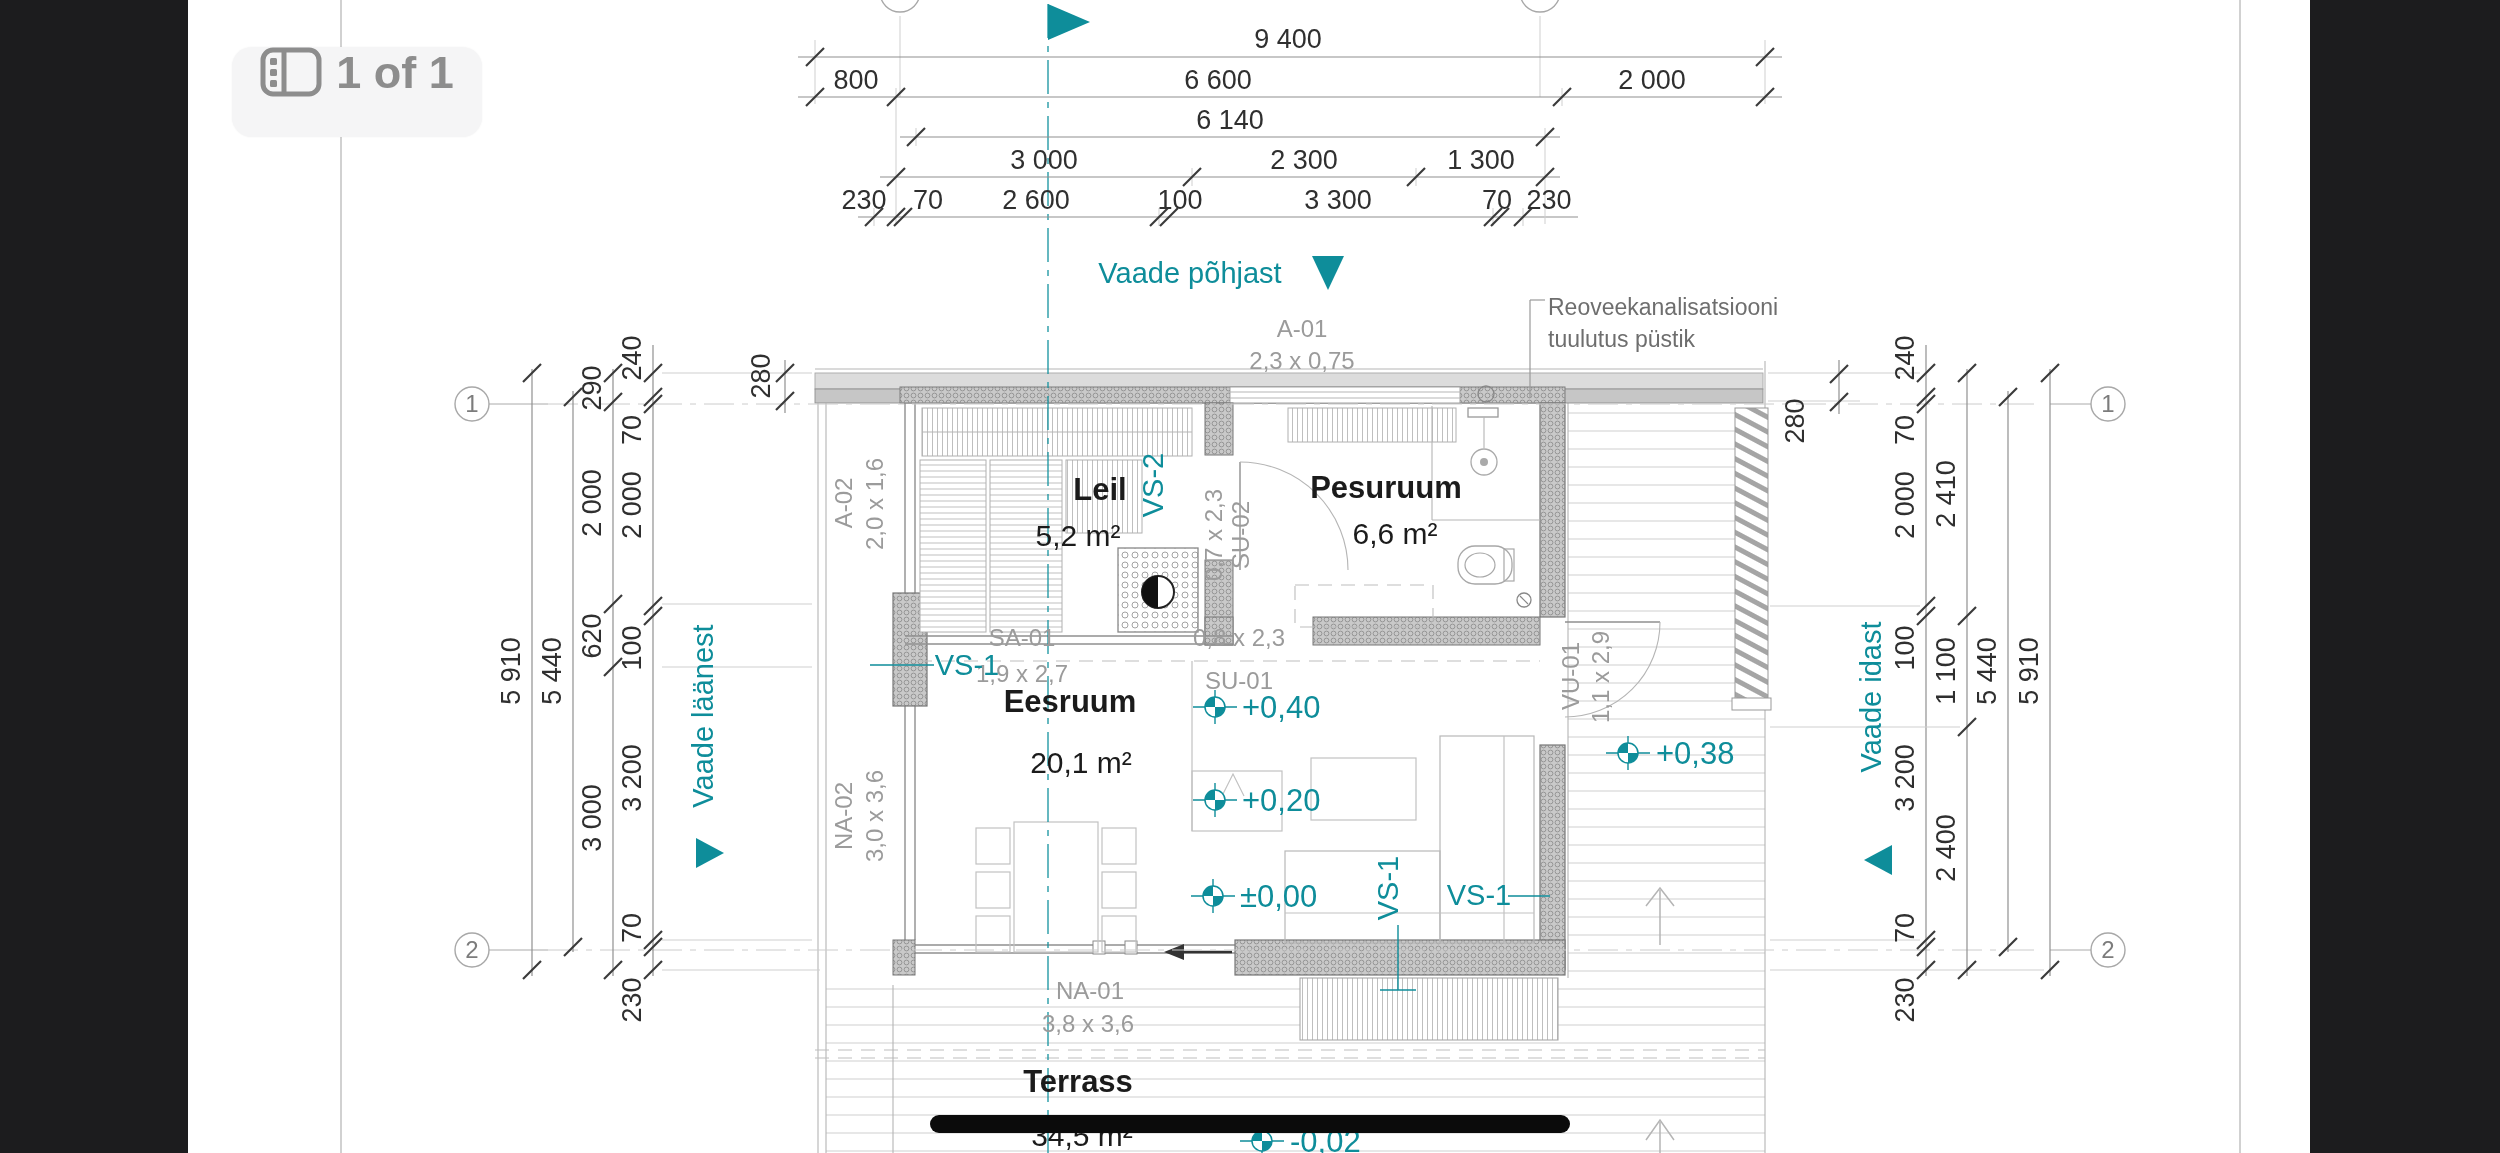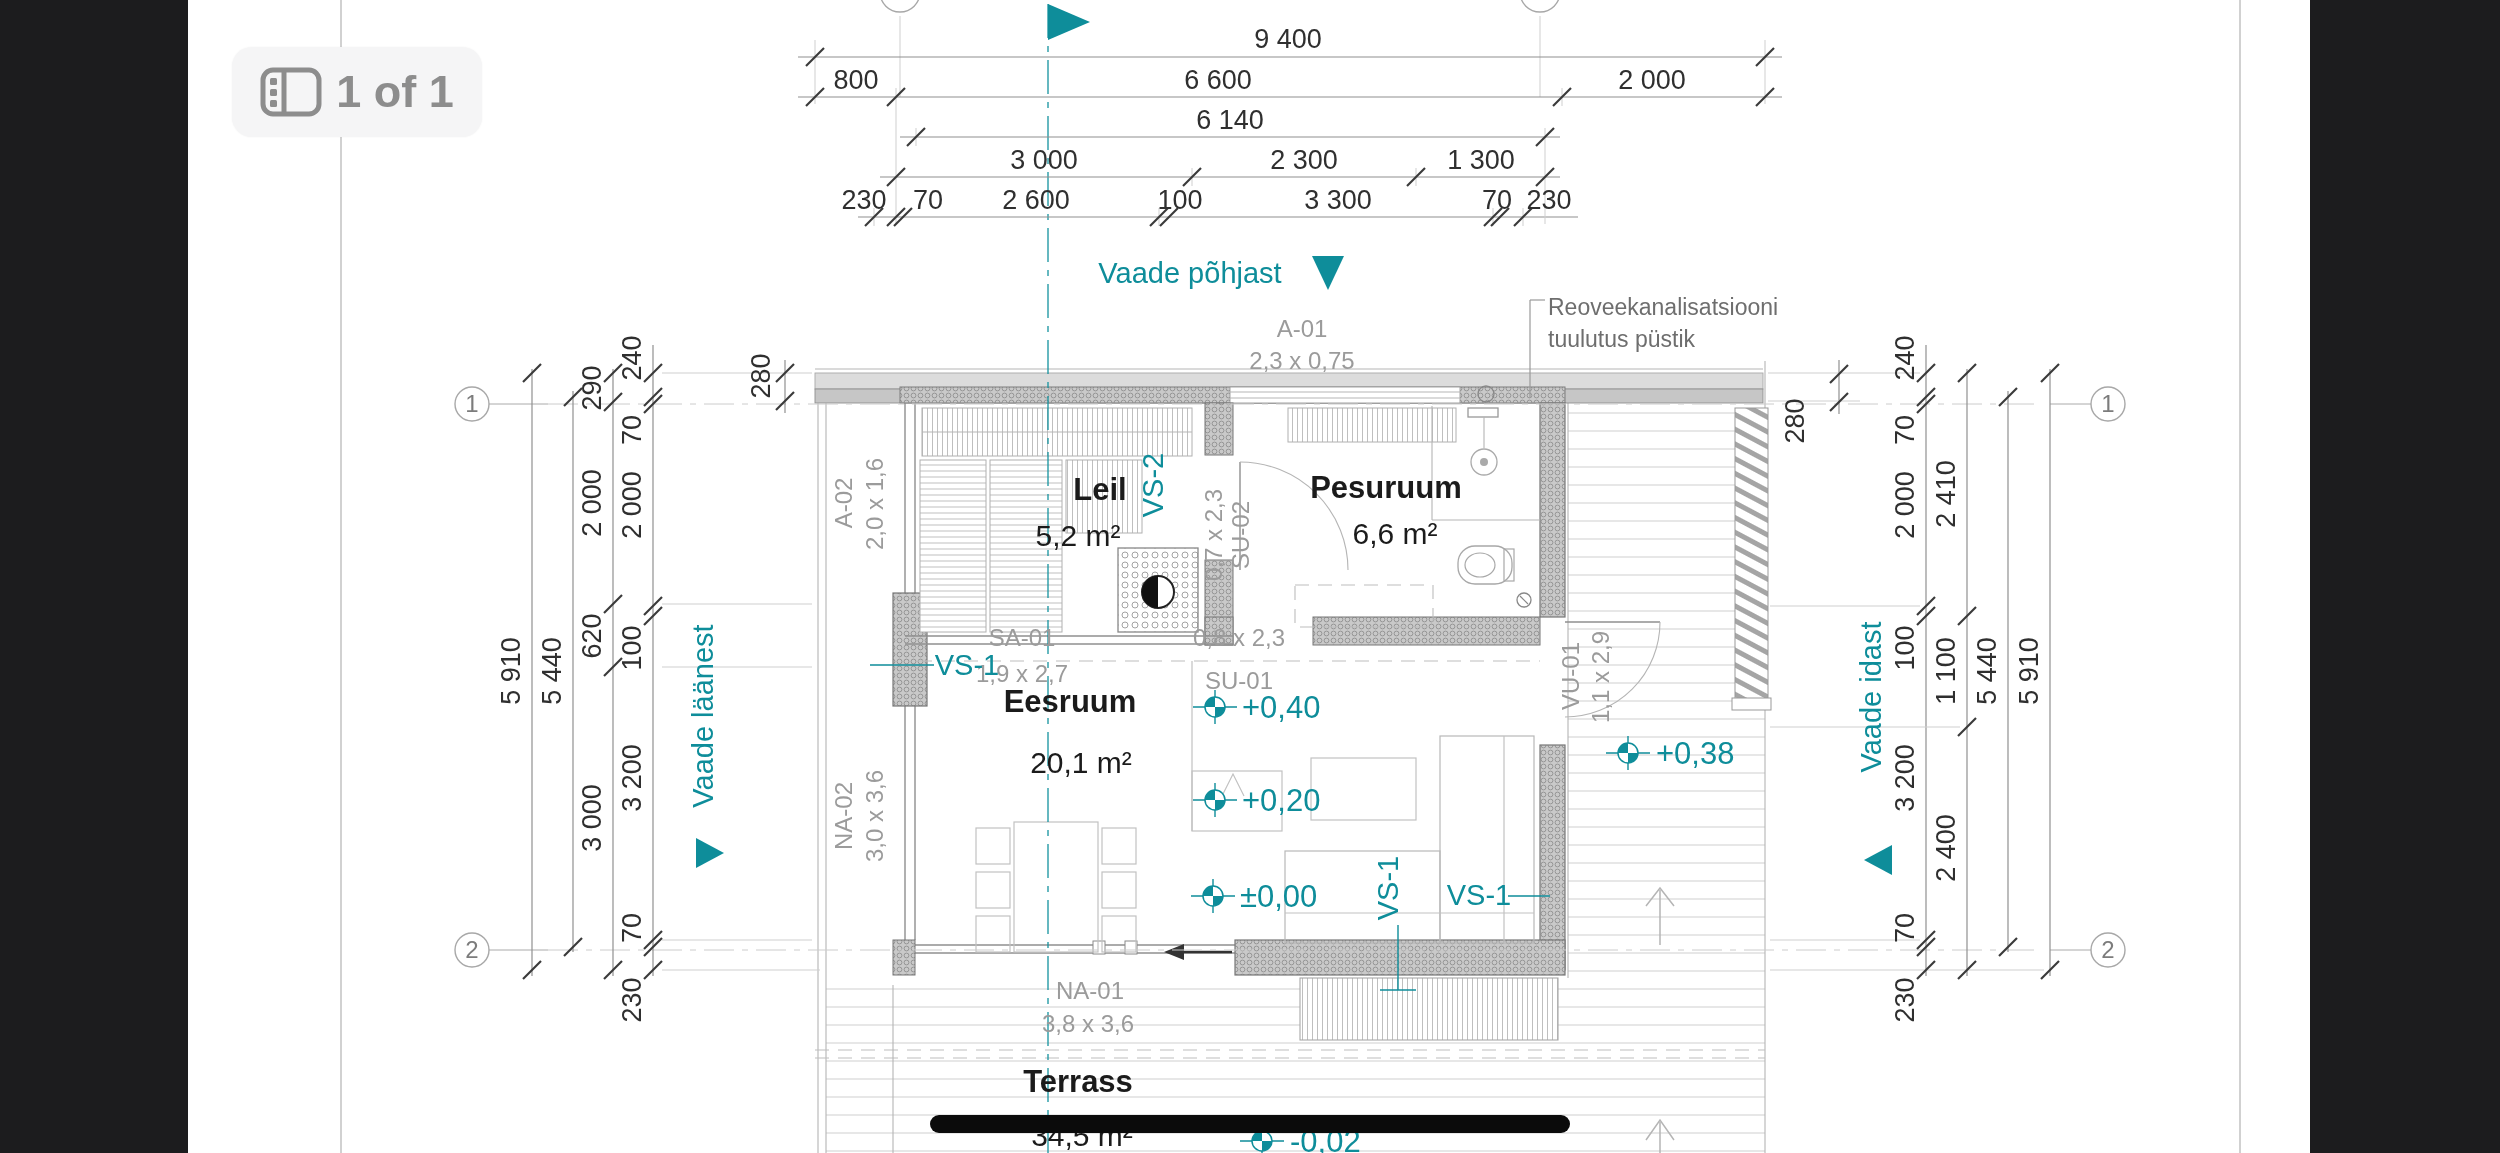--- a/index.html
+++ b/index.html
@@ -24,21 +24,21 @@
   .dash{stroke:#bdbdbd;stroke-width:1.1;fill:none;stroke-dasharray:14 9;}
   .dashdot{stroke:#cccccc;stroke-width:1;fill:none;stroke-dasharray:30 8 6 8;}
   .tealline{stroke:#0E8D9A;stroke-width:1.4;fill:none;}
   .tealdash{stroke:#15939f;stroke-width:1.3;fill:none;stroke-dasharray:34 8 6 8;}
   #tick{stroke:#3a3a3a;stroke-width:2.2;}
   #lvlsym line{stroke:#0E8D9A;stroke-width:1.4;}
   #lvlsym circle{stroke:#0E8D9A;stroke-width:1.5;fill:#ffffff;}
   #lvlsym path{fill:#0E8D9A;}
   
   .page-pill{position:absolute;left:232px;top:47px;width:250px;height:90px;border-radius:20px;
-    background:#f5f5f6;display:flex;align-items:center;justify-content:center;gap:14px;
+    background:#f5f5f6;display:flex;justify-content:center;gap:14px;
     color:#8d8d8d;font-size:45px;font-weight:700;box-shadow:0 0 2px rgba(0,0,0,.06);}
   .scroll-bar{position:absolute;left:930px;top:1115px;width:640px;height:18px;border-radius:9px;
     background:#0b0b0b;}
 </style>
 </head>
 <body>
 
 <div id="stage">
 
 <svg id="plan-svg" width="2500" height="1153" viewBox="0 0 2500 1153">

